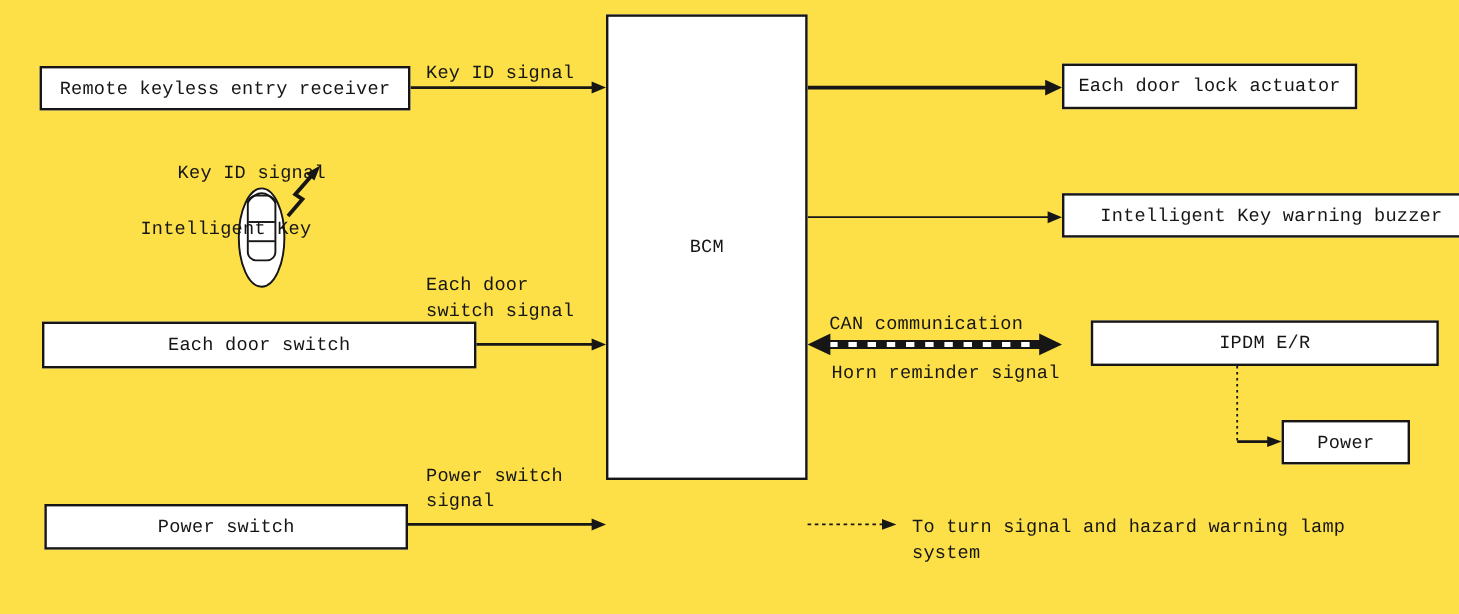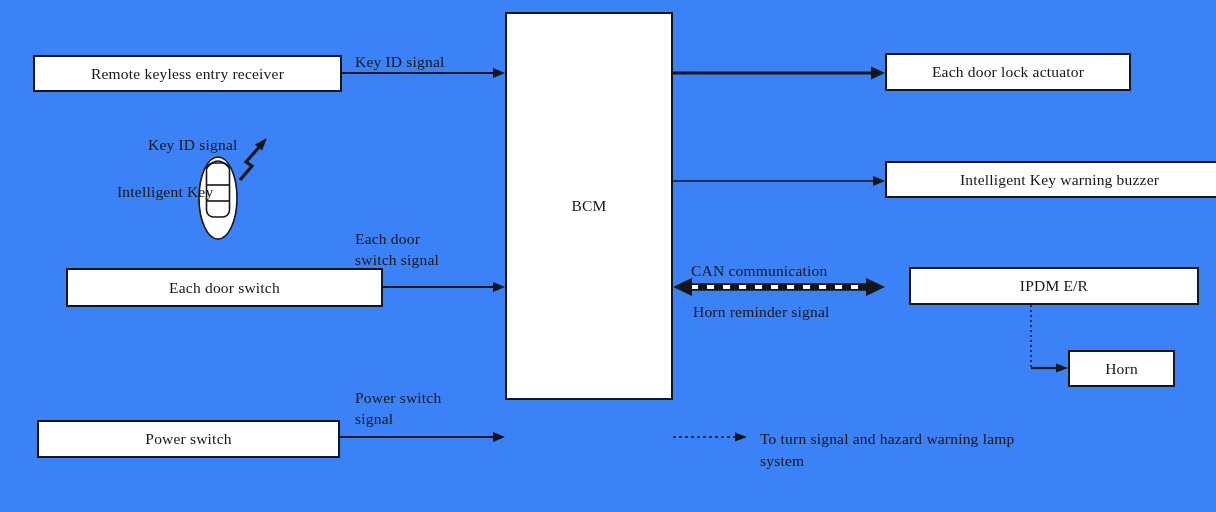--- a/index.html
+++ b/index.html
@@ -1,21 +1,21 @@
 <!DOCTYPE html>
 <html><head>
 <meta charset="utf-8">
 <style>
   html, body { margin: 0; padding: 0; background: #ffffff; }
   .canvas {
     position: relative;
     width: 1216px;
     height: 512px;
-    background: #3b82f6;
-    font-family: Liberation Serif, serif;
+    background: #fde047;
+    font-family: Liberation Mono, monospace;
     color: #161616;
     overflow: hidden;
   }
   svg.wires {
     position: absolute;
     left: 0; top: 0;
     width: 1216px; height: 512px;
   }
   .box {
     position: absolute;
@@ -31,21 +31,21 @@
   }
   .lbl {
     position: absolute;
     font-size: 15.5px;
     letter-spacing: 0.2px;
     line-height: 21px;
     white-space: nowrap;
   }
   
   .b-remote  { left: 33px;  top: 55px;  width: 309px; height: 37px; }
-  .b-doorsw  { left: 35px;  top: 268px; width: 317px; height: 39px; margin-left: 31px; }
+  .b-doorsw  { left: 35px;  top: 268px; width: 362px; height: 39px; }
   .b-powersw { left: 37px;  top: 420px; width: 303px; height: 38px; }
   .b-bcm     { left: 505px; top: 12px;  width: 168px; height: 388px; }
   .b-lockact { left: 885px; top: 53px;  width: 246px; height: 38px; }
   .b-buzzer  { left: 885px; top: 161px; width: 349px; height: 37px; }
   .b-ipdm    { left: 885px; top: 267px; width: 290px; height: 38px; margin-left: 24px; }
   .b-horn    { left: 1068px; top: 350px; width: 107px; height: 37px; }
   
   .l-keyid-top  { left: 355px; top: 51px; }
   .l-keyid-fob  { left: 148px; top: 134px; }
   .l-intkey     { left: 77px;  top: 181px; margin-left: 40px; }
@@ -143,21 +143,21 @@
 
   <div class="box b-buzzer">
     <span>Intelligent Key warning buzzer</span>
   </div>
 
   <div class="box b-ipdm">
     <span>IPDM E/R</span>
   </div>
 
   <div class="box b-horn">
-    <span>Horn</span>
+    <span>Power</span>
   </div>
 
   <div class="lbl l-keyid-top">Key ID signal</div>
 
   <div class="lbl l-keyid-fob">Key ID signal</div>
 
   <div class="lbl l-intkey">Intelligent Key</div>
 
   <div class="lbl l-doorsig">
     <div>Each door</div>

